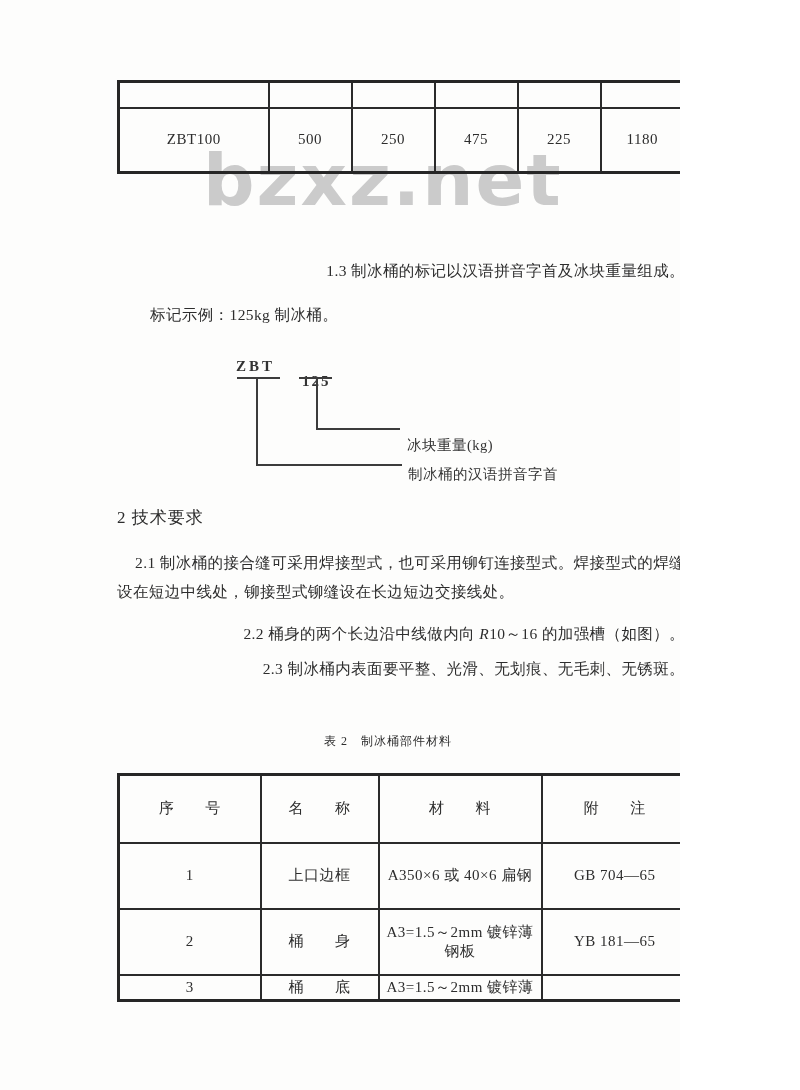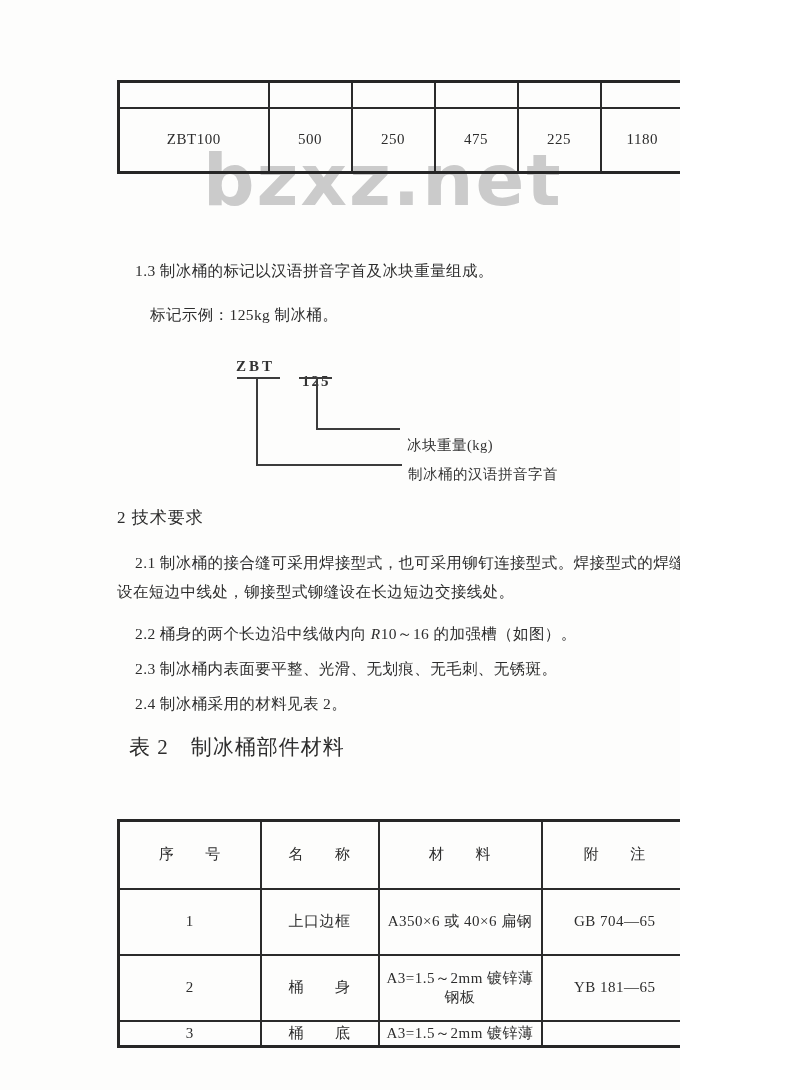--- a/index.html
+++ b/index.html
@@ -48,50 +48,52 @@
     background: transparent;
     overflow: hidden;
   }
   table.doc-table { border: 3px solid #262626; }
 
   #table1 { left: 117px; top: 80px; width: 566px; }
   #table1 .hrow td { height: 26px; }
   #table1 .r1 td { height: 65px; }
   #table1 .r2 td { height: 64px; }
 
-  #table2 { left: 117px; top: 819px; width: 570px; }
+  #table2 { left: 117px; top: 773px; width: 570px; }
   #table2 .hrow td { height: 68px; }
   #table2 .r td { height: 66px; }
   #table2 .r-cut td { height: 26px; padding-top: 1px; padding-bottom: 1px; }
 
   
   .para {
     position: absolute;
     left: 117px;
     width: 568px;
     font-size: 15.5px;
     line-height: 29px;
     letter-spacing: 0.4px;
     z-index: 1;
+    text-align: right;
   }
   .indent1 { text-indent: 18px; }
   .justify { text-align: justify; }
   .heading {
     position: absolute;
     left: 117px;
     font-size: 17px;
     font-weight: normal;
     letter-spacing: 1px;
     z-index: 1;
   }
   .caption {
     position: absolute;
-    left: 129px;
+    left: 103px;
     width: 570px;
-    font-size: 21px;
+    text-align: center;
+    font-size: 12px;
     letter-spacing: 1px;
     z-index: 1;
   }
   .em-r { font-style: italic; font-family: "Liberation Serif", serif; }
 
   
   .diagram {
     position: absolute;
     left: 230px;
     top: 355px;
@@ -169,21 +171,20 @@
   </div>
 
   <div class="heading" style="top:506px">2 技术要求</div>
 
   <div class="para indent1 justify" style="top:548px">2.1 制冰桶的接合缝可采用焊接型式，也可采用铆钉连接型式。焊接型式的焊缝设在短边中线处，铆接型式铆缝设在长边短边交接线处。</div>
 
   <div class="para indent1" style="top:619px"><span>2.2 桶身的两个长边沿中线做内向 </span><span class="em-r">R</span><span>10～16 的加强槽（如图）。</span></div>
 
   <div class="para indent1" style="top:654px">2.3 制冰桶内表面要平整、光滑、无划痕、无毛刺、无锈斑。</div>
 
-  <div class="para indent1" style="top:689px">2.4 制冰桶采用的材料见表 2。</div>
 
   <div class="caption" style="top:733px">表 2　制冰桶部件材料</div>
 
   <table class="doc-table" id="table2">
     <colgroup>
       <col style="width:142px">
         <col style="width:118px">
         <col style="width:163px">
         <col style="width:147px">
     </colgroup>

